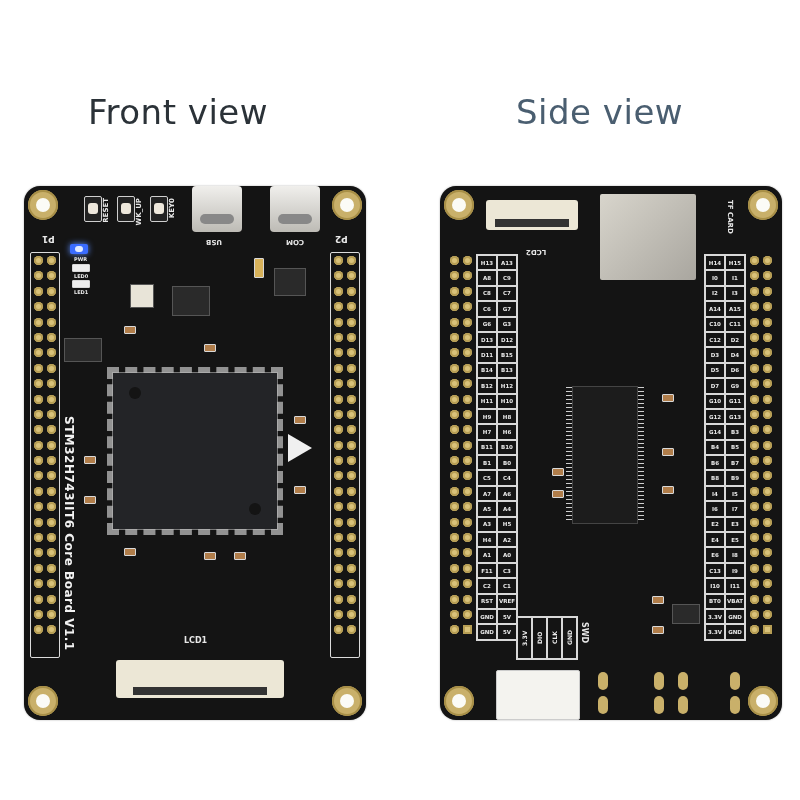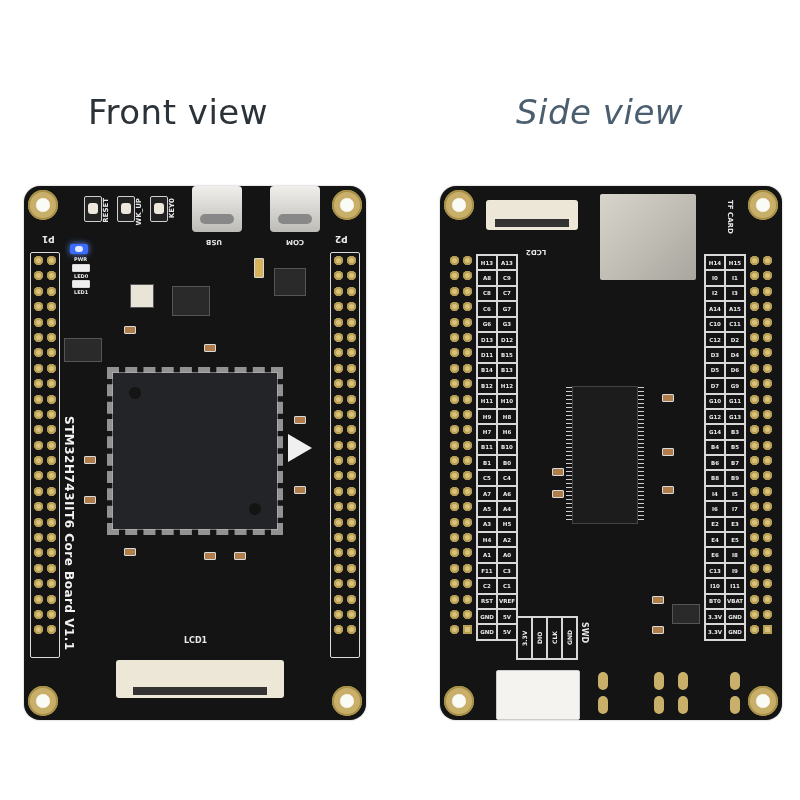--- a/index.html
+++ b/index.html
@@ -1,19 +1,19 @@
 <!DOCTYPE html>
 <html><head>
 <meta charset="utf-8">
 <style>
   html,body{margin:0;padding:0;background:#ffffff;}
   body{width:800px;height:800px;position:relative;overflow:hidden;font-family:"DejaVu Sans",sans-serif;}
   .title{position:absolute;top:92px;font-size:34px;font-family:"DejaVu Sans",sans-serif;letter-spacing:0.5px;}
   .title.front{left:88px;color:#2b3238;}
-  .title.side{left:516px;color:#4a5e70;font-style:italic;}
+  .title.side{left:516px;color:#4a5e70;}
 
   .board{position:absolute;top:186px;width:342px;height:534px;background:#141414;border-radius:16px;box-shadow:0 0 2px rgba(0,0,0,.35);overflow:hidden;}
   .board.front{left:24px;}
   .board.back{left:440px;}
 
   .hole{position:absolute;width:30px;height:30px;border-radius:50%;background:#c9b06a;box-shadow:inset 0 0 0 2px #a88f47;}
   .hole::after{content:"";position:absolute;left:8px;top:8px;width:14px;height:14px;border-radius:50%;background:#fbfbf6;}
 
   .header{position:absolute;width:26px;display:grid;grid-template-columns:13px 13px;grid-auto-rows:12.8px;}
   .pad{width:9px;height:9px;border-radius:50%;background:#d9c27a;margin:2px;box-shadow:inset 0 0 0 2px #b79e54;}

